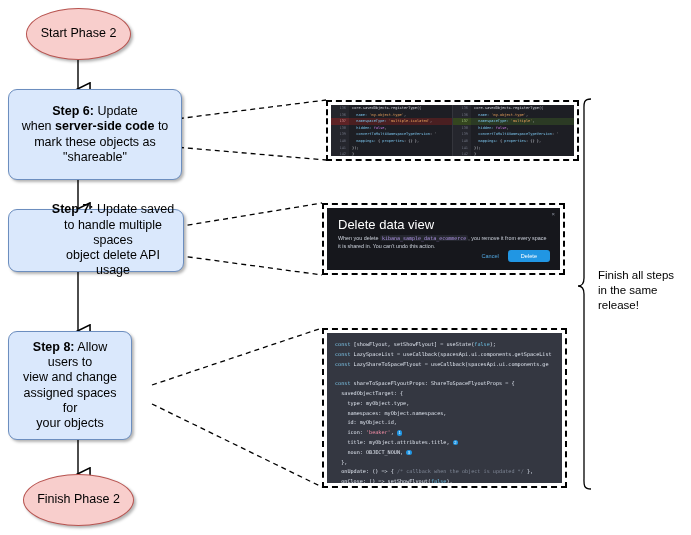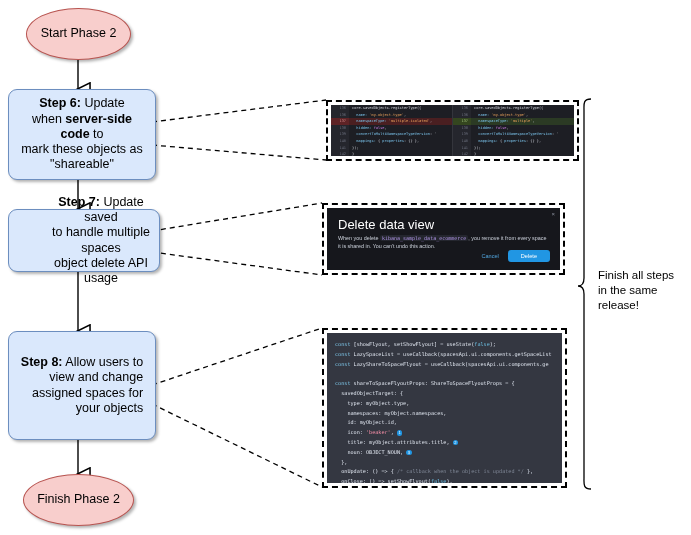--- a/index.html
+++ b/index.html
@@ -174,38 +174,38 @@
     <line x1="152" y1="385" x2="322" y2="328" stroke="#000" stroke-width="1.3" stroke-dasharray="5,4"></line>
     <line x1="152" y1="404" x2="322" y2="487" stroke="#000" stroke-width="1.3" stroke-dasharray="5,4"></line>
 
     <path d="M591,99 C583,99 584,104 584,110 L584,278 C584,284 582,286 578,286 C582,286 584,288 584,294 L584,478 C584,484 583,489 591,489" fill="none" stroke="#000" stroke-width="1.3"></path>
   </svg>
 
   <div class="node terminator" style="left:26px; top:8px; width:105px; height:52px;">
     <span>Start Phase 2</span>
   </div>
 
-  <div class="node process" style="left:8px; top:89px; width:148px; height:91px;">
+  <div class="node process" style="left:8px; top:89px; width:174px; height:91px;">
     <div>
       <span class="t"><b>Step 6:</b><span> Update</span></span>
       <span class="t"><span>when </span><b>server-side code</b><span> to</span></span>
       <span class="t">mark these objects as</span>
       <span class="t">"shareable"</span>
     </div>
   </div>
 
-  <div class="node process" style="left:8px; top:209px; width:152px; height:63px;padding-left:41px;">
+  <div class="node process" style="left:8px; top:209px; width:176px; height:63px;padding-left:41px;">
     <div>
       <span class="t"><b>Step 7:</b><span> Update saved</span></span>
       <span class="t">to handle multiple spaces</span>
       <span class="t">object delete API usage</span>
     </div>
   </div>
 
-  <div class="node process" style="left:8px; top:331px; width:148px; height:109px;text-align:right;">
+  <div class="node process" style="left:8px; top:331px; width:124px; height:109px;">
     <div>
       <span class="t"><b>Step 8:</b><span> Allow users to</span></span>
       <span class="t">view and change</span>
       <span class="t">assigned spaces for</span>
       <span class="t">your objects</span>
     </div>
   </div>
 
   <div class="node terminator" style="left:23px; top:474px; width:111px; height:52px;">
     <span>Finish Phase 2</span>

